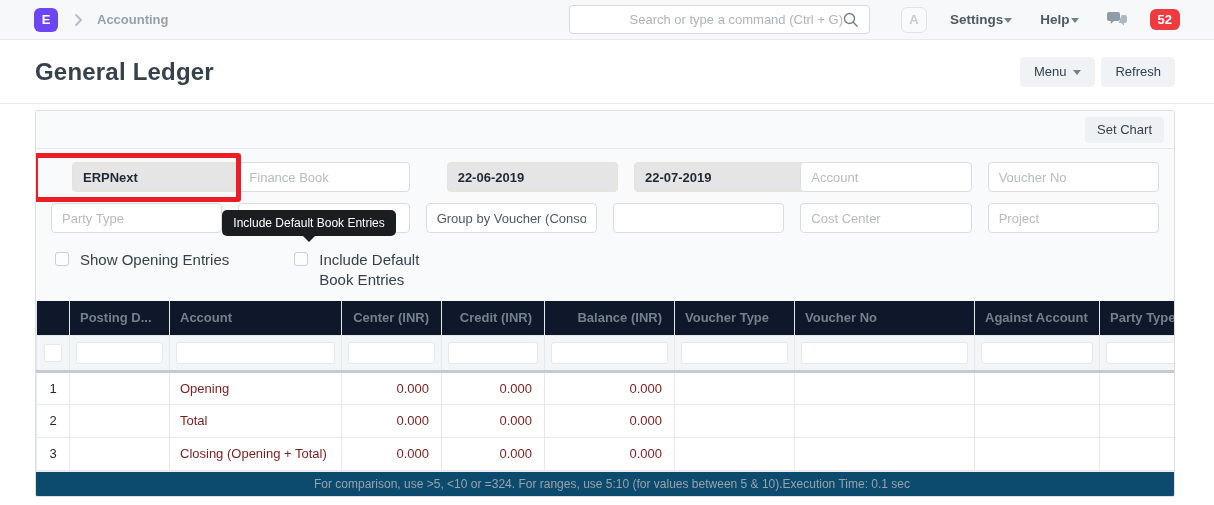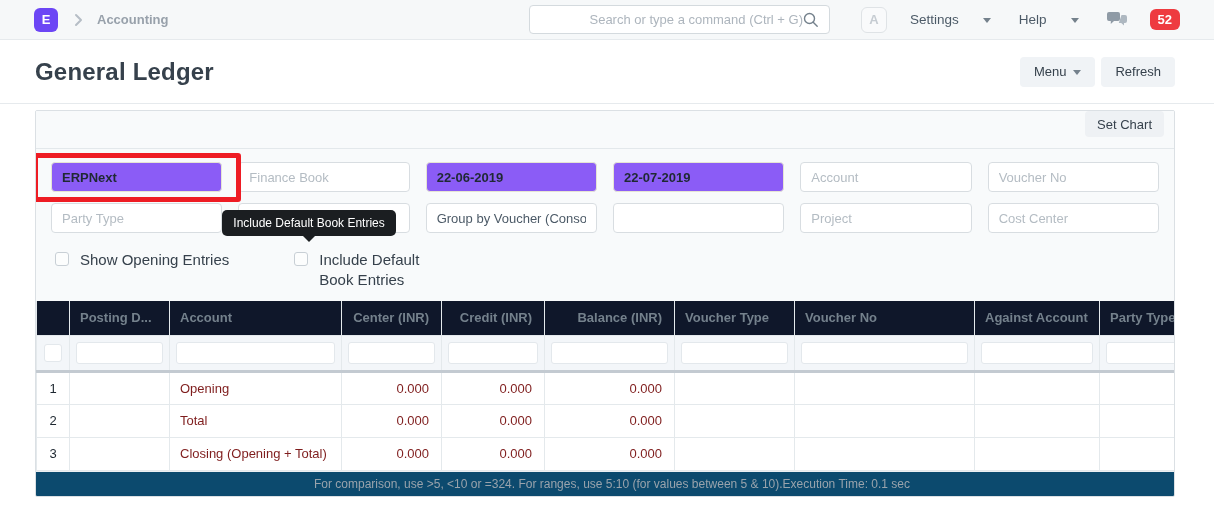--- a/index.html
+++ b/index.html
@@ -14,21 +14,21 @@
   .crumb-chev { margin:0 14px 0 16px; color:#b6bec6; display:flex; }
   .breadcrumb { font-size:13px; font-weight:bold; color:#98a1ab; cursor:pointer; }
   .search-box { margin-left:auto; width:301px; height:29px; background:#fff;
     border:1px solid #d4dade; border-radius:4px; display:flex; align-items:center; padding:0 10px; }
   .search-box input { flex:1; border:none; outline:none; font-size:13px; color:#701a75;
     font-family:Liberation Sans, sans-serif; background:transparent;text-align:right; }
   .search-box input::placeholder { color:#adb5bd; }
   .avatar { width:26px; height:26px; border:1px solid #dfe3e6; border-radius:6px;
     color:#c6ccd2; font-size:13px; font-weight:bold; display:flex; align-items:center;
     justify-content:center; margin-left:31px; background:#f9fafb; cursor:pointer; }
-  .nav-item { display:flex; align-items:center; gap:24px; font-size:13.5px; font-weight:normal;
+  .nav-item { display:flex; align-items:center; gap:1px; font-size:13.5px; font-weight:bold;
     color:#4c5a67; cursor:pointer; }
   .nav-item.settings { margin-left:23px; }
   .nav-item.help { margin-left:28px; }
   .caret-down { width:0; height:0; border-left:4px solid transparent; border-right:4px solid transparent;
     border-top:5px solid #74818c; margin-top:2px; }
   .chat-wrap { margin-left:27px; display:flex; cursor:pointer; }
   .notif-badge { margin-left:22px; background:#ee3b40; color:#fff; font-size:13px; font-weight:bold;
     border-radius:6px; padding:4px 8px; line-height:1; cursor:pointer; min-width:28px; text-align:center; }
 
   
@@ -37,30 +37,30 @@
   .page-title { font-size:24px; font-weight:bold; color:#36414c; letter-spacing:.2px; }
   .head-actions { margin-left:auto; display:flex; gap:6px; }
   .btn { height:30px; background:#f0f3f6; border:none; border-radius:4px; padding:0 14px;
     font-size:13px; color:#36414c; font-family:inherit; display:inline-flex; align-items:center;
     gap:7px; cursor:pointer; }
 
   
   .card { position:absolute; left:35px; top:110px; width:1140px; height:387px;
     border:1px solid #dbe0e4; border-radius:2px; background:#fff; overflow:hidden; }
   .chart-row { height:38px; background:#f8fafb; border-bottom:1px solid #e3e8eb;
-    display:flex; justify-content:flex-end; padding:0 10px; }
+    display:flex; align-items:center; justify-content:flex-end; padding:0 10px; }
   .btn.small { height:26px; background:#eef1f4; font-size:13px; padding:0 12px; }
 
   .filter-area { background:#f8fafb; height:152px; padding:13px 15px 0 15px; }
   .filter-grid { display:grid; grid-template-columns:repeat(6,1fr); column-gap:16px; row-gap:11px; }
   .fcell { position:relative; }
   .fld { width:100%; height:30px; border:1px solid #d8dde1; border-radius:4px; background:#fff;
     font-size:13px; color:#4c5a67; padding:0 10px; font-family:inherit; outline:none; }
   .fld::placeholder { color:#b4bcc3; }
-  .fld.filled { background:#8b5cf6; border-color:#e6e4d4; font-weight:bold; color:#1f2933; }
+  .fld.filled { background:#e5e5e5; border-color:#e6e4d4; font-weight:bold; color:#1f2933;margin-left:21px; }
 
   .annotation-box { position:absolute; left:-18px; right:-19px; top:-9px; bottom:-10px;
     border:5px solid #ee1c24; border-radius:3px; pointer-events:none; z-index:6; }
 
   .tooltip { position:absolute; left:-16px; top:7px; z-index:5; background:#1b1e21; color:#fff;
     font-size:12px; padding:6px 11px; border-radius:5px; white-space:nowrap; }
   .tooltip::after { content:""; position:absolute; left:80px; bottom:-6px; width:0; height:0;
     border-left:7px solid transparent; border-right:7px solid transparent; border-top:7px solid #1b1e21; }
 
   .check-row { display:flex; margin-top:17px; padding-left:4px; }
@@ -180,24 +180,24 @@
         <input class="fld" placeholder="" style="">
         <div class="tooltip">Include Default Book Entries</div>
       </div>
       <div class="fcell">
         <input class="fld" value="Group by Voucher (Consol" style="">
       </div>
       <div class="fcell">
         <input class="fld" placeholder="" style="">
       </div>
       <div class="fcell">
+        <input class="fld" placeholder="Cost Center" style="">
+      </div>
+      <div class="fcell">
         <input class="fld" placeholder="Project" style="">
-      </div>
-      <div class="fcell">
-        <input class="fld" placeholder="Cost Center" style="">
       </div>
     </div>
 
     <div class="check-row">
       <div class="check-item">
         <span class="checkbox"></span>
         <span class="check-label">Show Opening Entries</span>
       </div>
       <div class="check-item">
         <span class="checkbox"></span>

